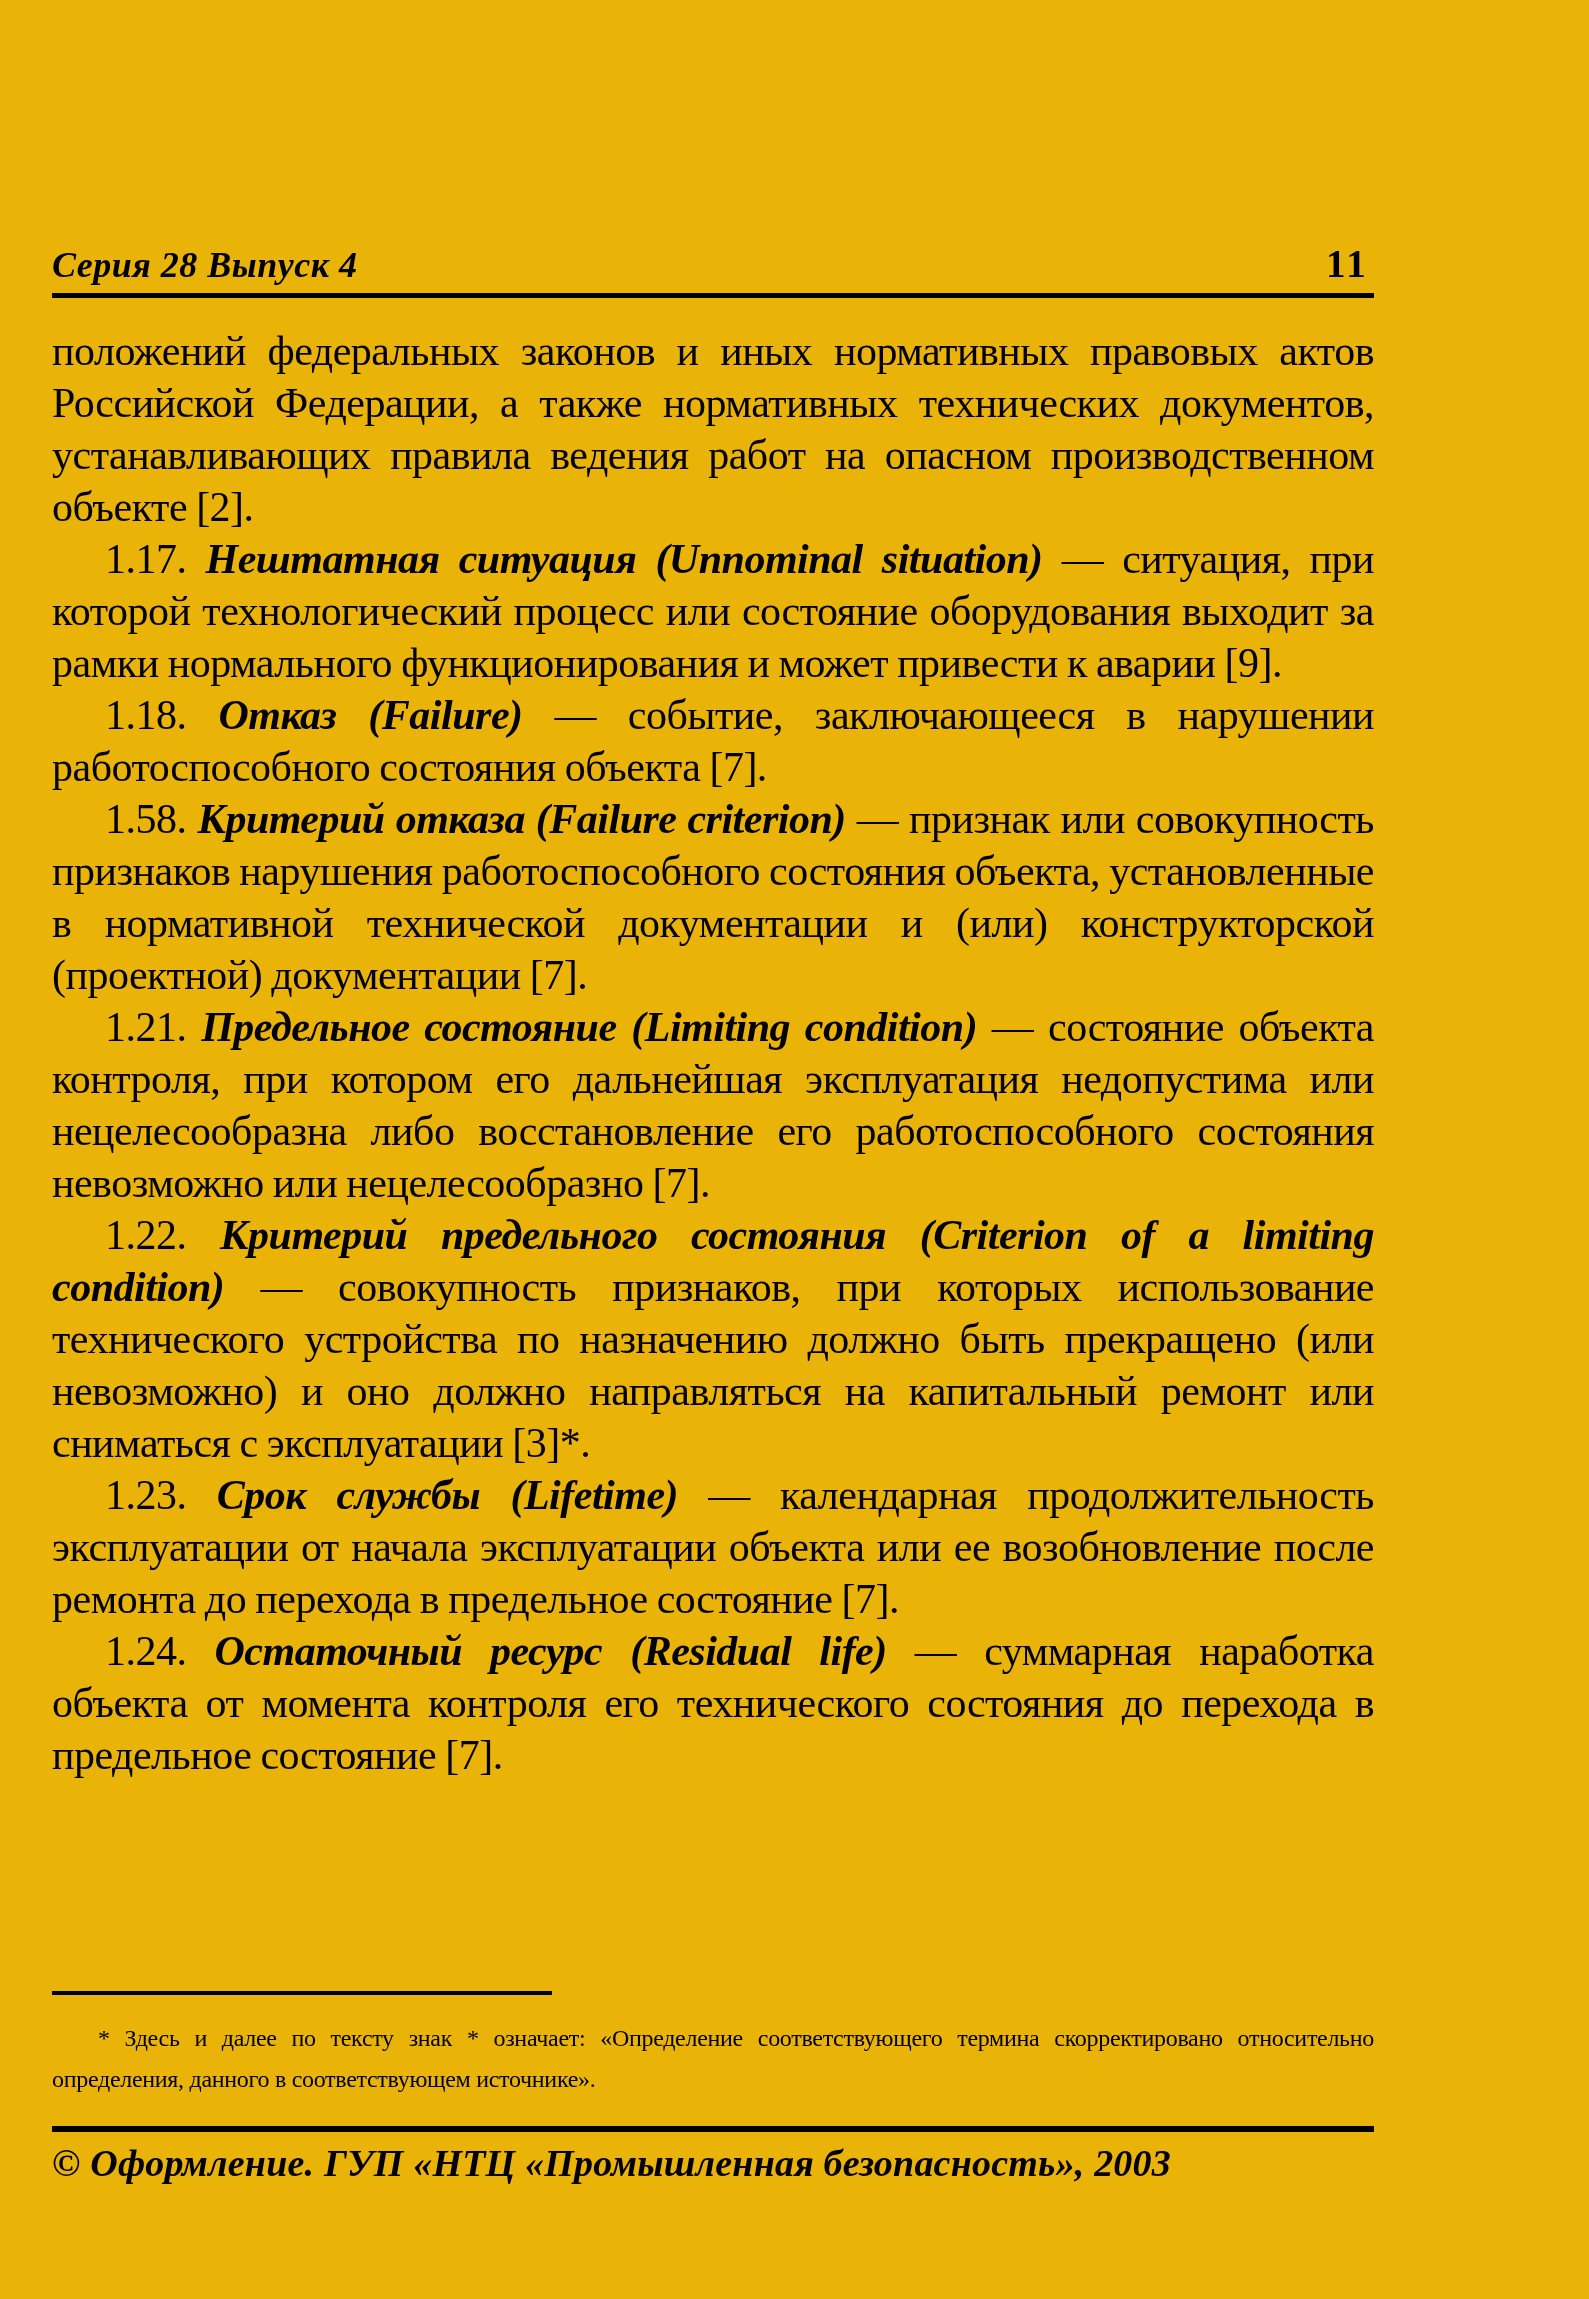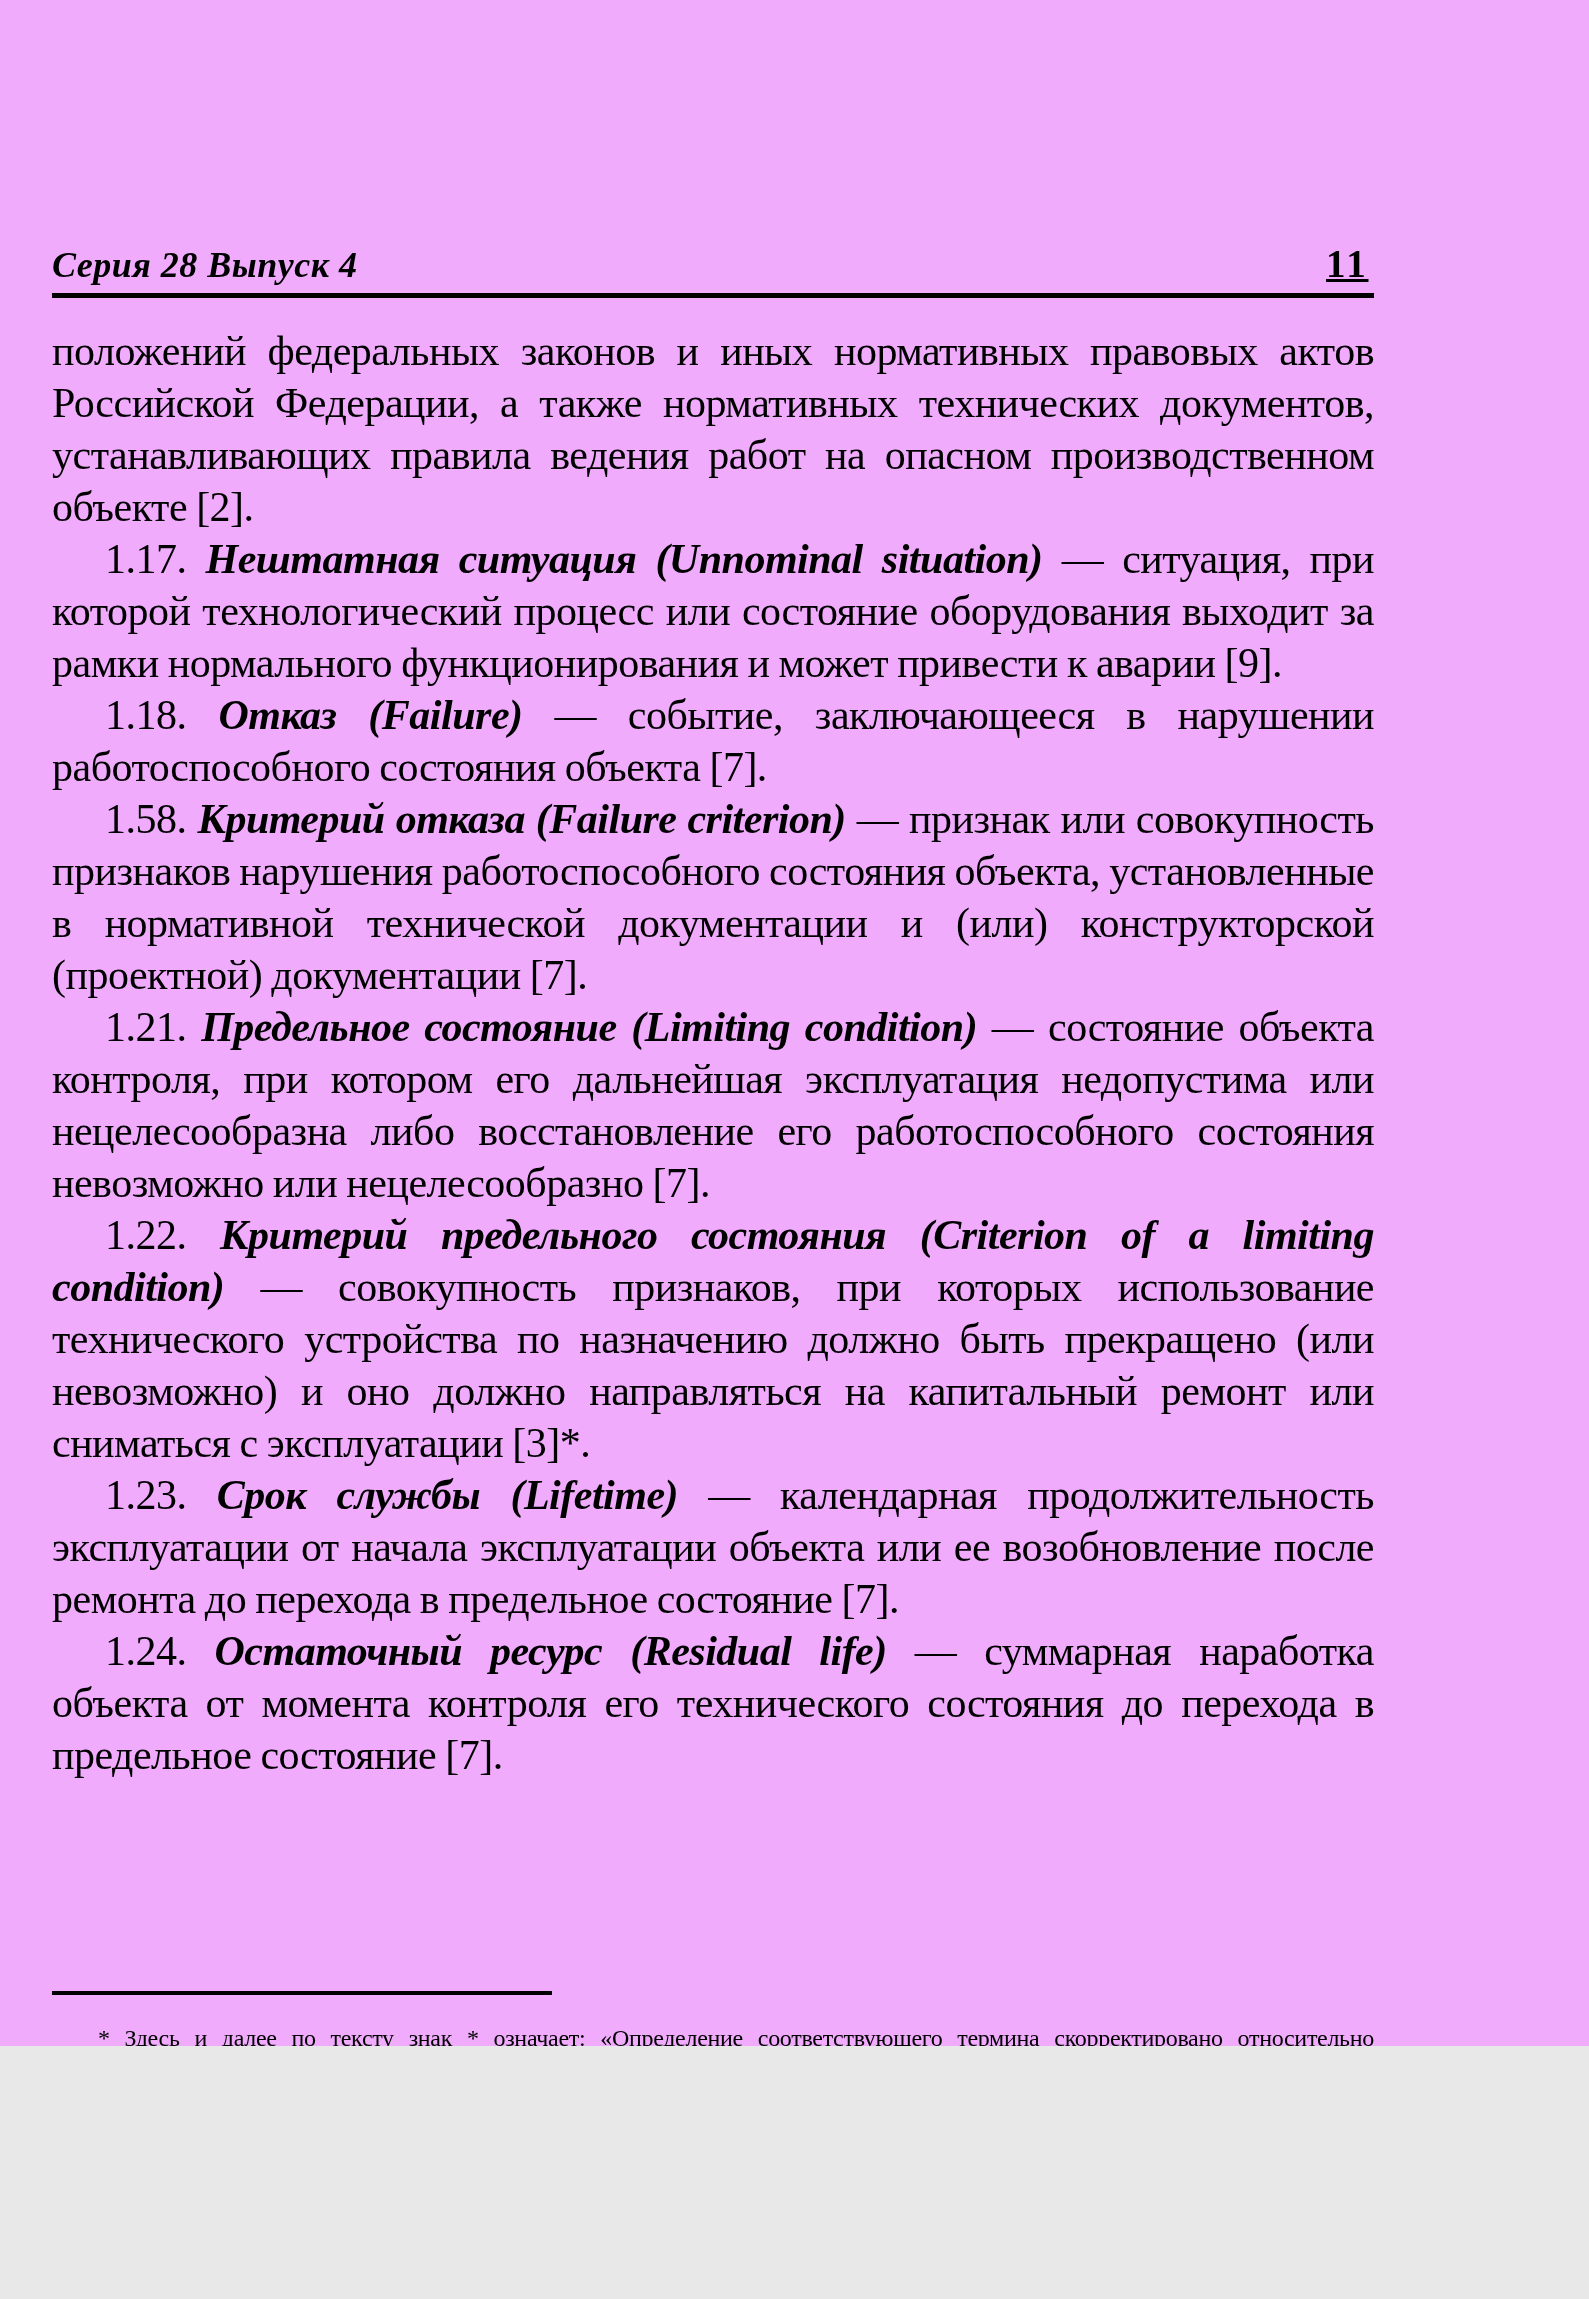--- a/index.html
+++ b/index.html
@@ -3,23 +3,23 @@
 <meta charset="utf-8">
 <style>
   html, body {
     margin: 0;
     padding: 0;
     background: #e8e8e8;
   }
   .page {
     position: relative;
     width: 1590px;
-    height: 2046px;
+    height: 2299px;
     margin: 0 auto;
-    background: #f0abfc;
+    background: #eab308;
     color: #000000;
     font-family: "Liberation Serif", "DejaVu Serif", serif;
     box-sizing: border-box;
     overflow: hidden;
   }
   .content {
     position: absolute;
     left: 52px;
     top: 241px;
     width: 1322px;
@@ -36,21 +36,20 @@
     font-size: 36px;
     font-weight: bold;
     font-style: italic;
     letter-spacing: 0.5px;
   }
   .page-number {
     font-size: 39px;
     font-weight: bold;
     letter-spacing: 2.8px;
     padding-right: 5.5px;
-    text-decoration: underline;
   }
   
   .body-text {
     margin-top: 27px;
     font-size: 42px;
     line-height: 52px;
     text-align: justify;
     letter-spacing: -0.5px;
     word-spacing: -0.9px;
   }

